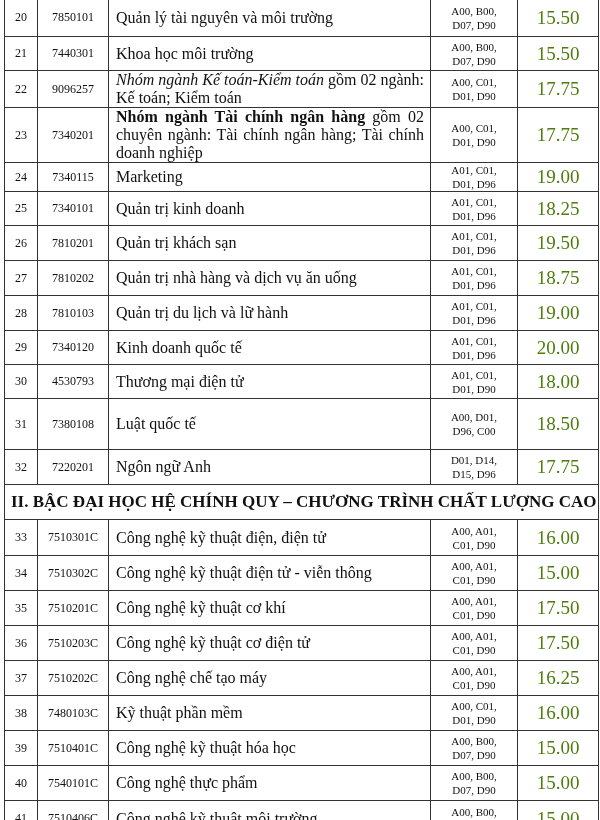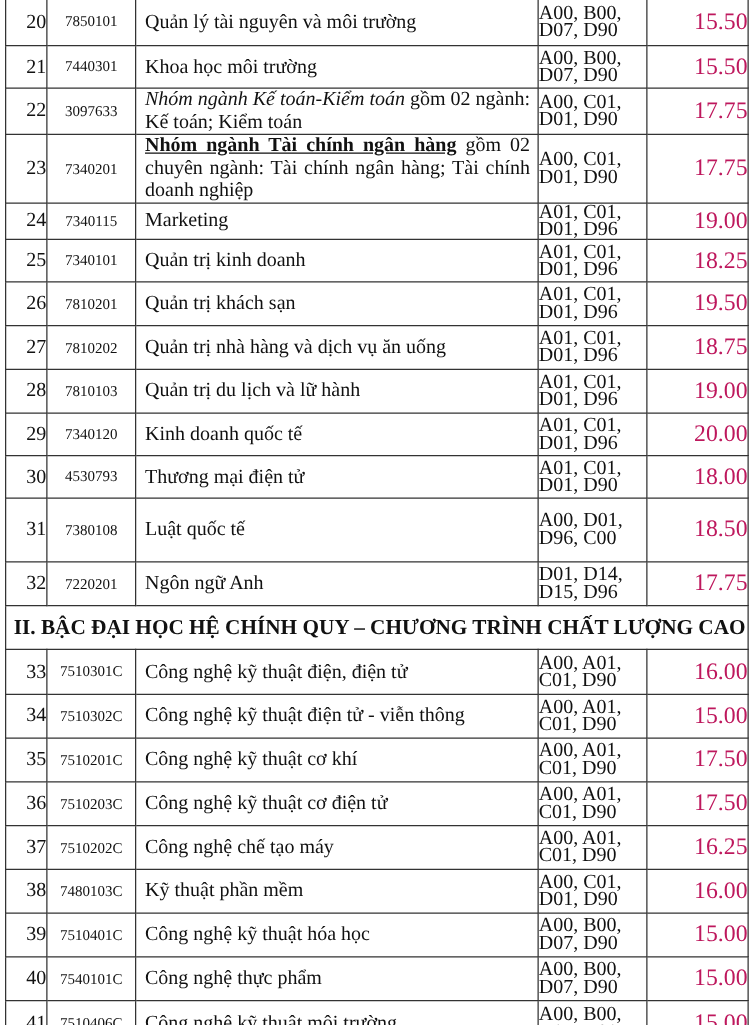--- a/index.html
+++ b/index.html
@@ -4,27 +4,27 @@
   <style>
     html, body { margin: 0; padding: 0; background: #ffffff; }
     body { width: 600px; height: 820px; overflow: hidden; position: relative; font-family: "Liberation Serif", "DejaVu Serif", serif; color: #111; }
     table.admissions { position: absolute; left: 4px; top: -2px; width: 594px; border-collapse: collapse; table-layout: fixed; }
     table.admissions td { border: 1.5px solid #333; padding: 0; vertical-align: middle; }
     col.c-stt { width: 33px; }
     col.c-code { width: 71px; }
     col.c-name { width: 322px; }
     col.c-combo { width: 87px; }
     col.c-score { width: 81px; }
-    td.stt { text-align: right; font-size: 16px; }
+    td.stt { text-align: center; font-size: 12px; }
     td.code { text-align: center; font-size: 12px; }
     td.name { font-size: 16px; padding-left: 7px !important; padding-right: 6px !important; line-height: 18px; }
-    td.combo { text-align: left; font-size: 16px; line-height: 14px; }
-    td.score { text-align: right; font-size: 19px; color: #be185d; }
+    td.combo { text-align: center; font-size: 11px; line-height: 14px; }
+    td.score { text-align: center; font-size: 19px; color: #4d7c0f; }
     td.name .hl-bi { font-weight: normal; font-style: italic; }
-    td.name .hl-b { font-weight: bold; text-decoration: underline; }
+    td.name .hl-b { font-weight: bold; }
     td.name.justify { text-align: justify; }
     tr.section td { font-weight: bold; font-size: 17px; padding-left: 6px !important; height: 34px; }
   </style>
 </head>
 <body>
 
 <table class="admissions">
   <colgroup>
     <col class="c-stt">
       <col class="c-code">
@@ -45,21 +45,21 @@
     <tr style="height:34px">
       <td class="stt">21</td>
       <td class="code">7440301</td>
       <td class="name">Khoa học môi trường</td>
       <td class="combo"><span>A00, B00,</span><br><span>D07, D90</span></td>
       <td class="score">15.50</td>
     </tr>
 
     <tr style="height:35px">
       <td class="stt">22</td>
-      <td class="code">3097633</td>
+      <td class="code">9096257</td>
       <td class="name"><span class="hl-bi">Nhóm ngành Kế toán-Kiểm toán</span><span> gồm 02 ngành: Kế toán; Kiểm toán</span></td>
       <td class="combo"><span>A00, C01,</span><br><span>D01, D90</span></td>
       <td class="score">17.75</td>
     </tr>
 
     <tr style="height:54px">
       <td class="stt">23</td>
       <td class="code">7340201</td>
       <td class="name justify"><span class="hl-b">Nhóm ngành Tài chính ngân hàng</span><span> gồm 02 chuyên ngành: Tài chính ngân hàng; Tài chính doanh nghiệp</span></td>
       <td class="combo"><span>A00, C01,</span><br><span>D01, D90</span></td>

